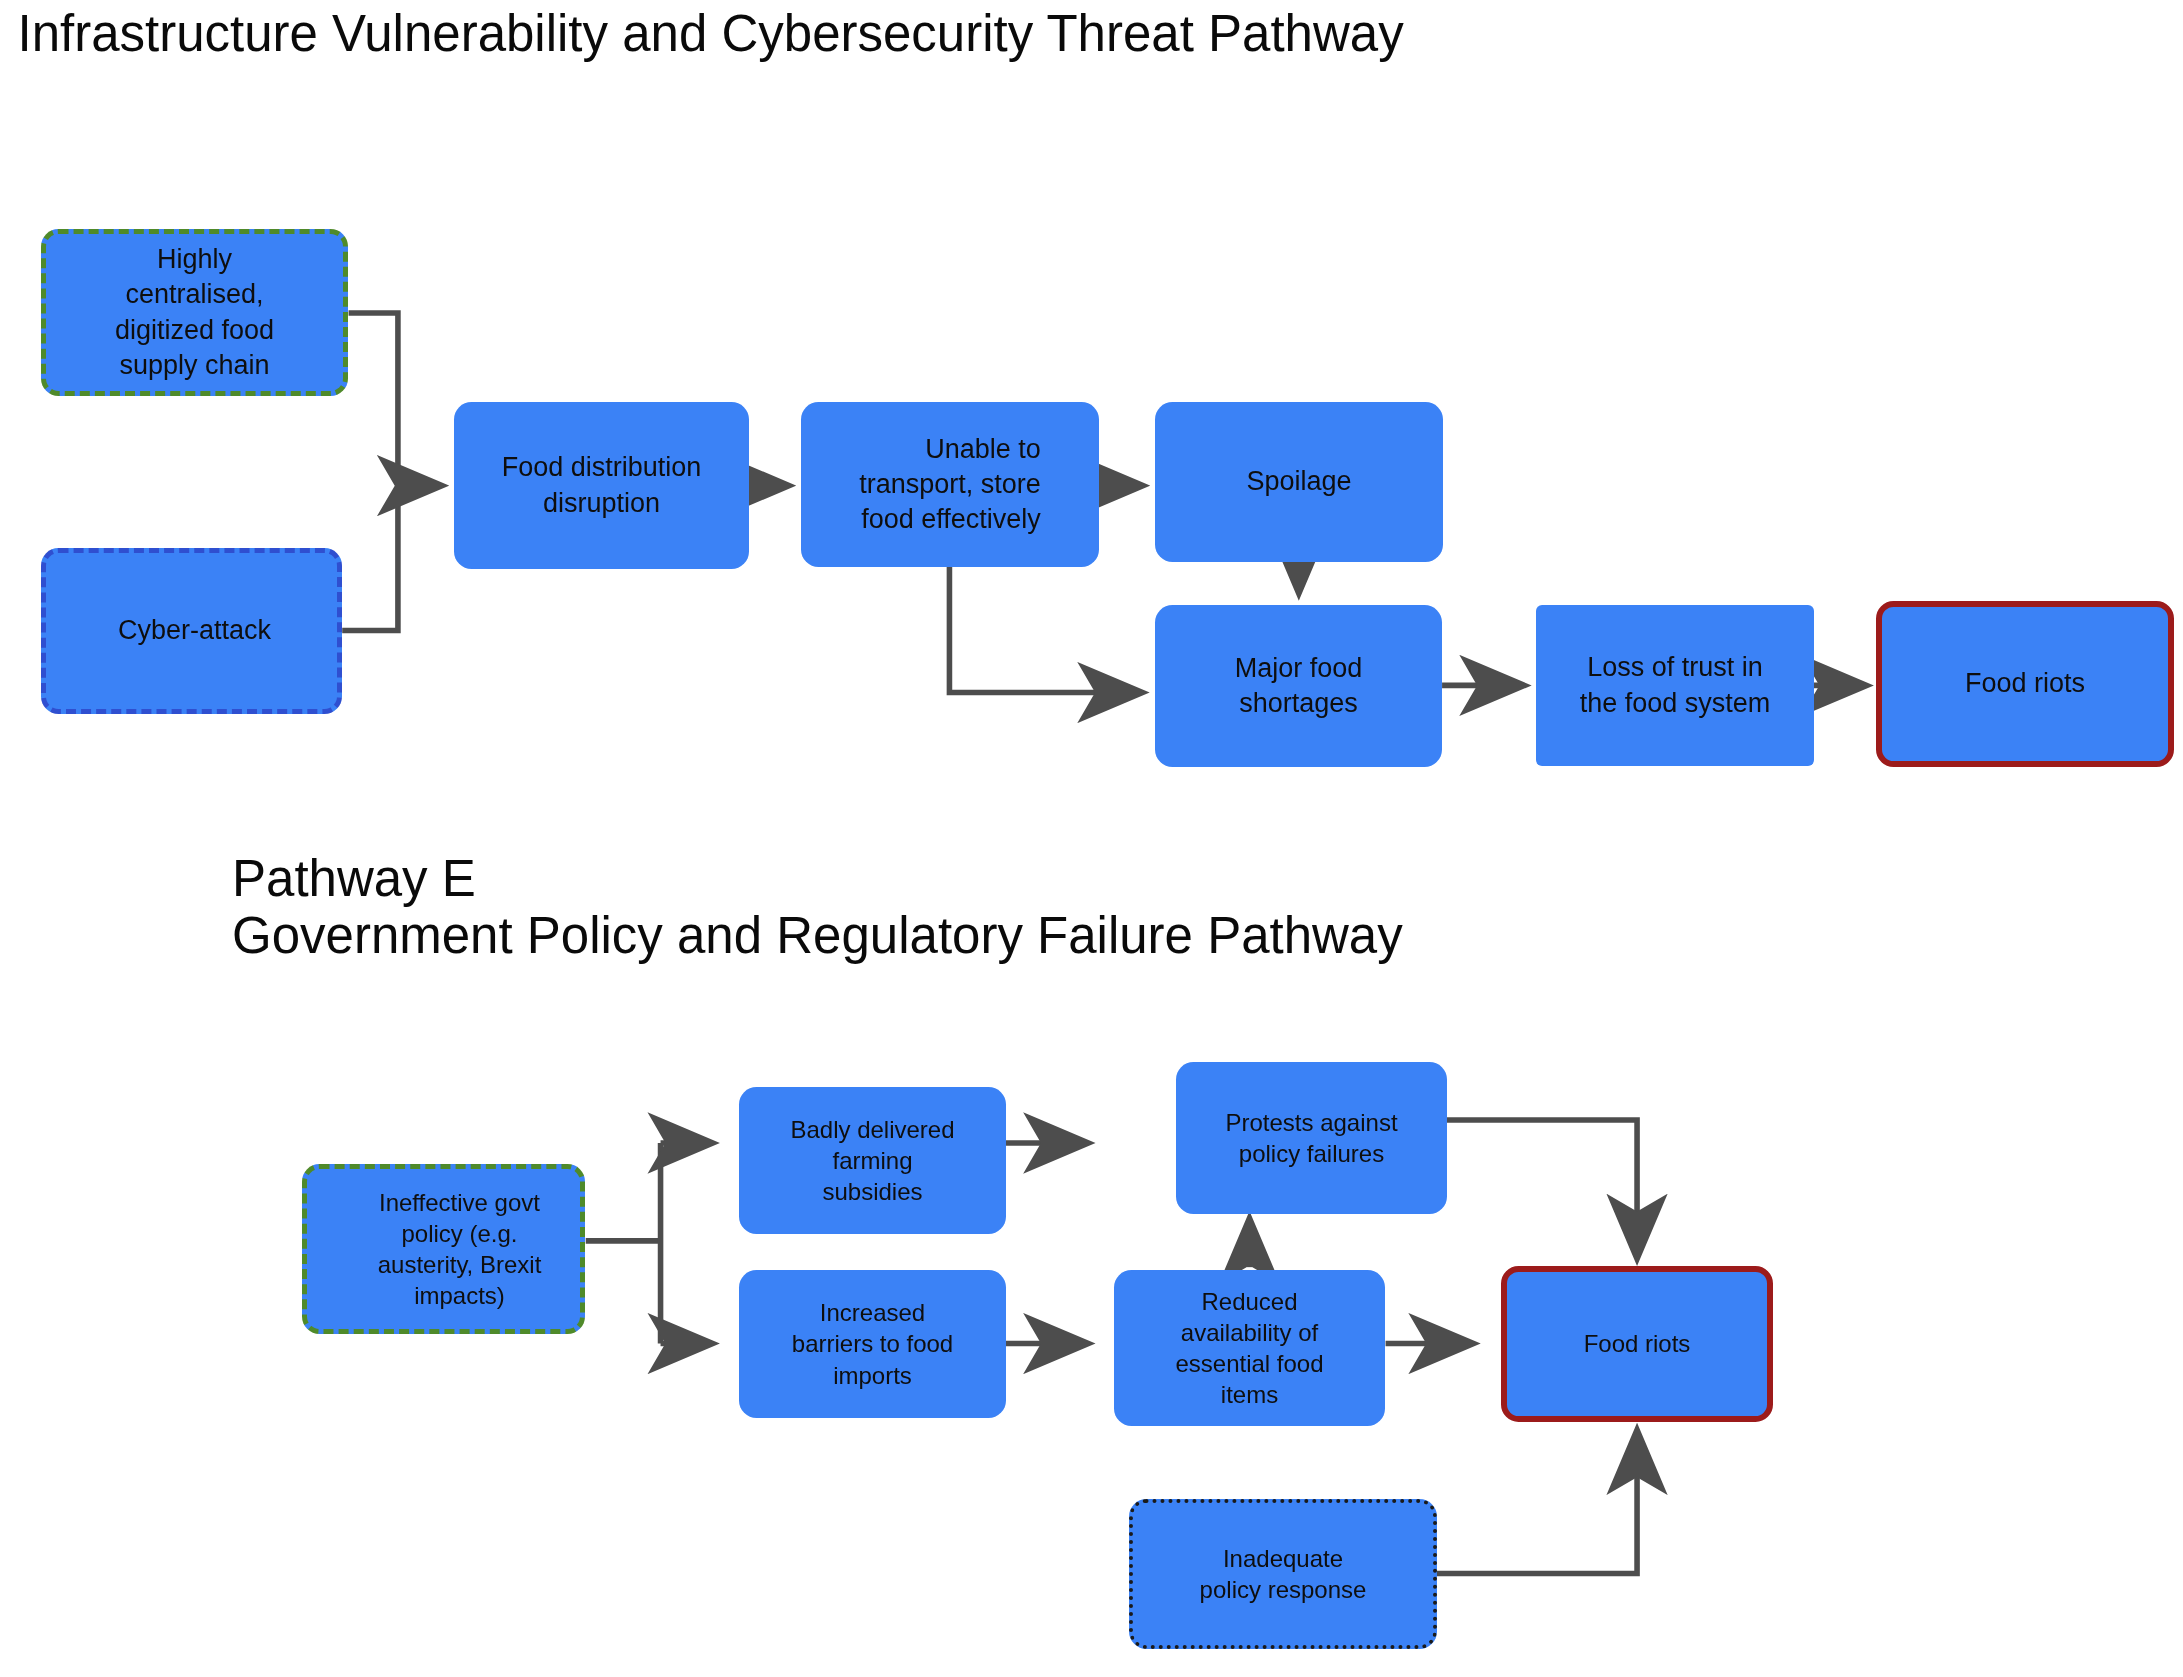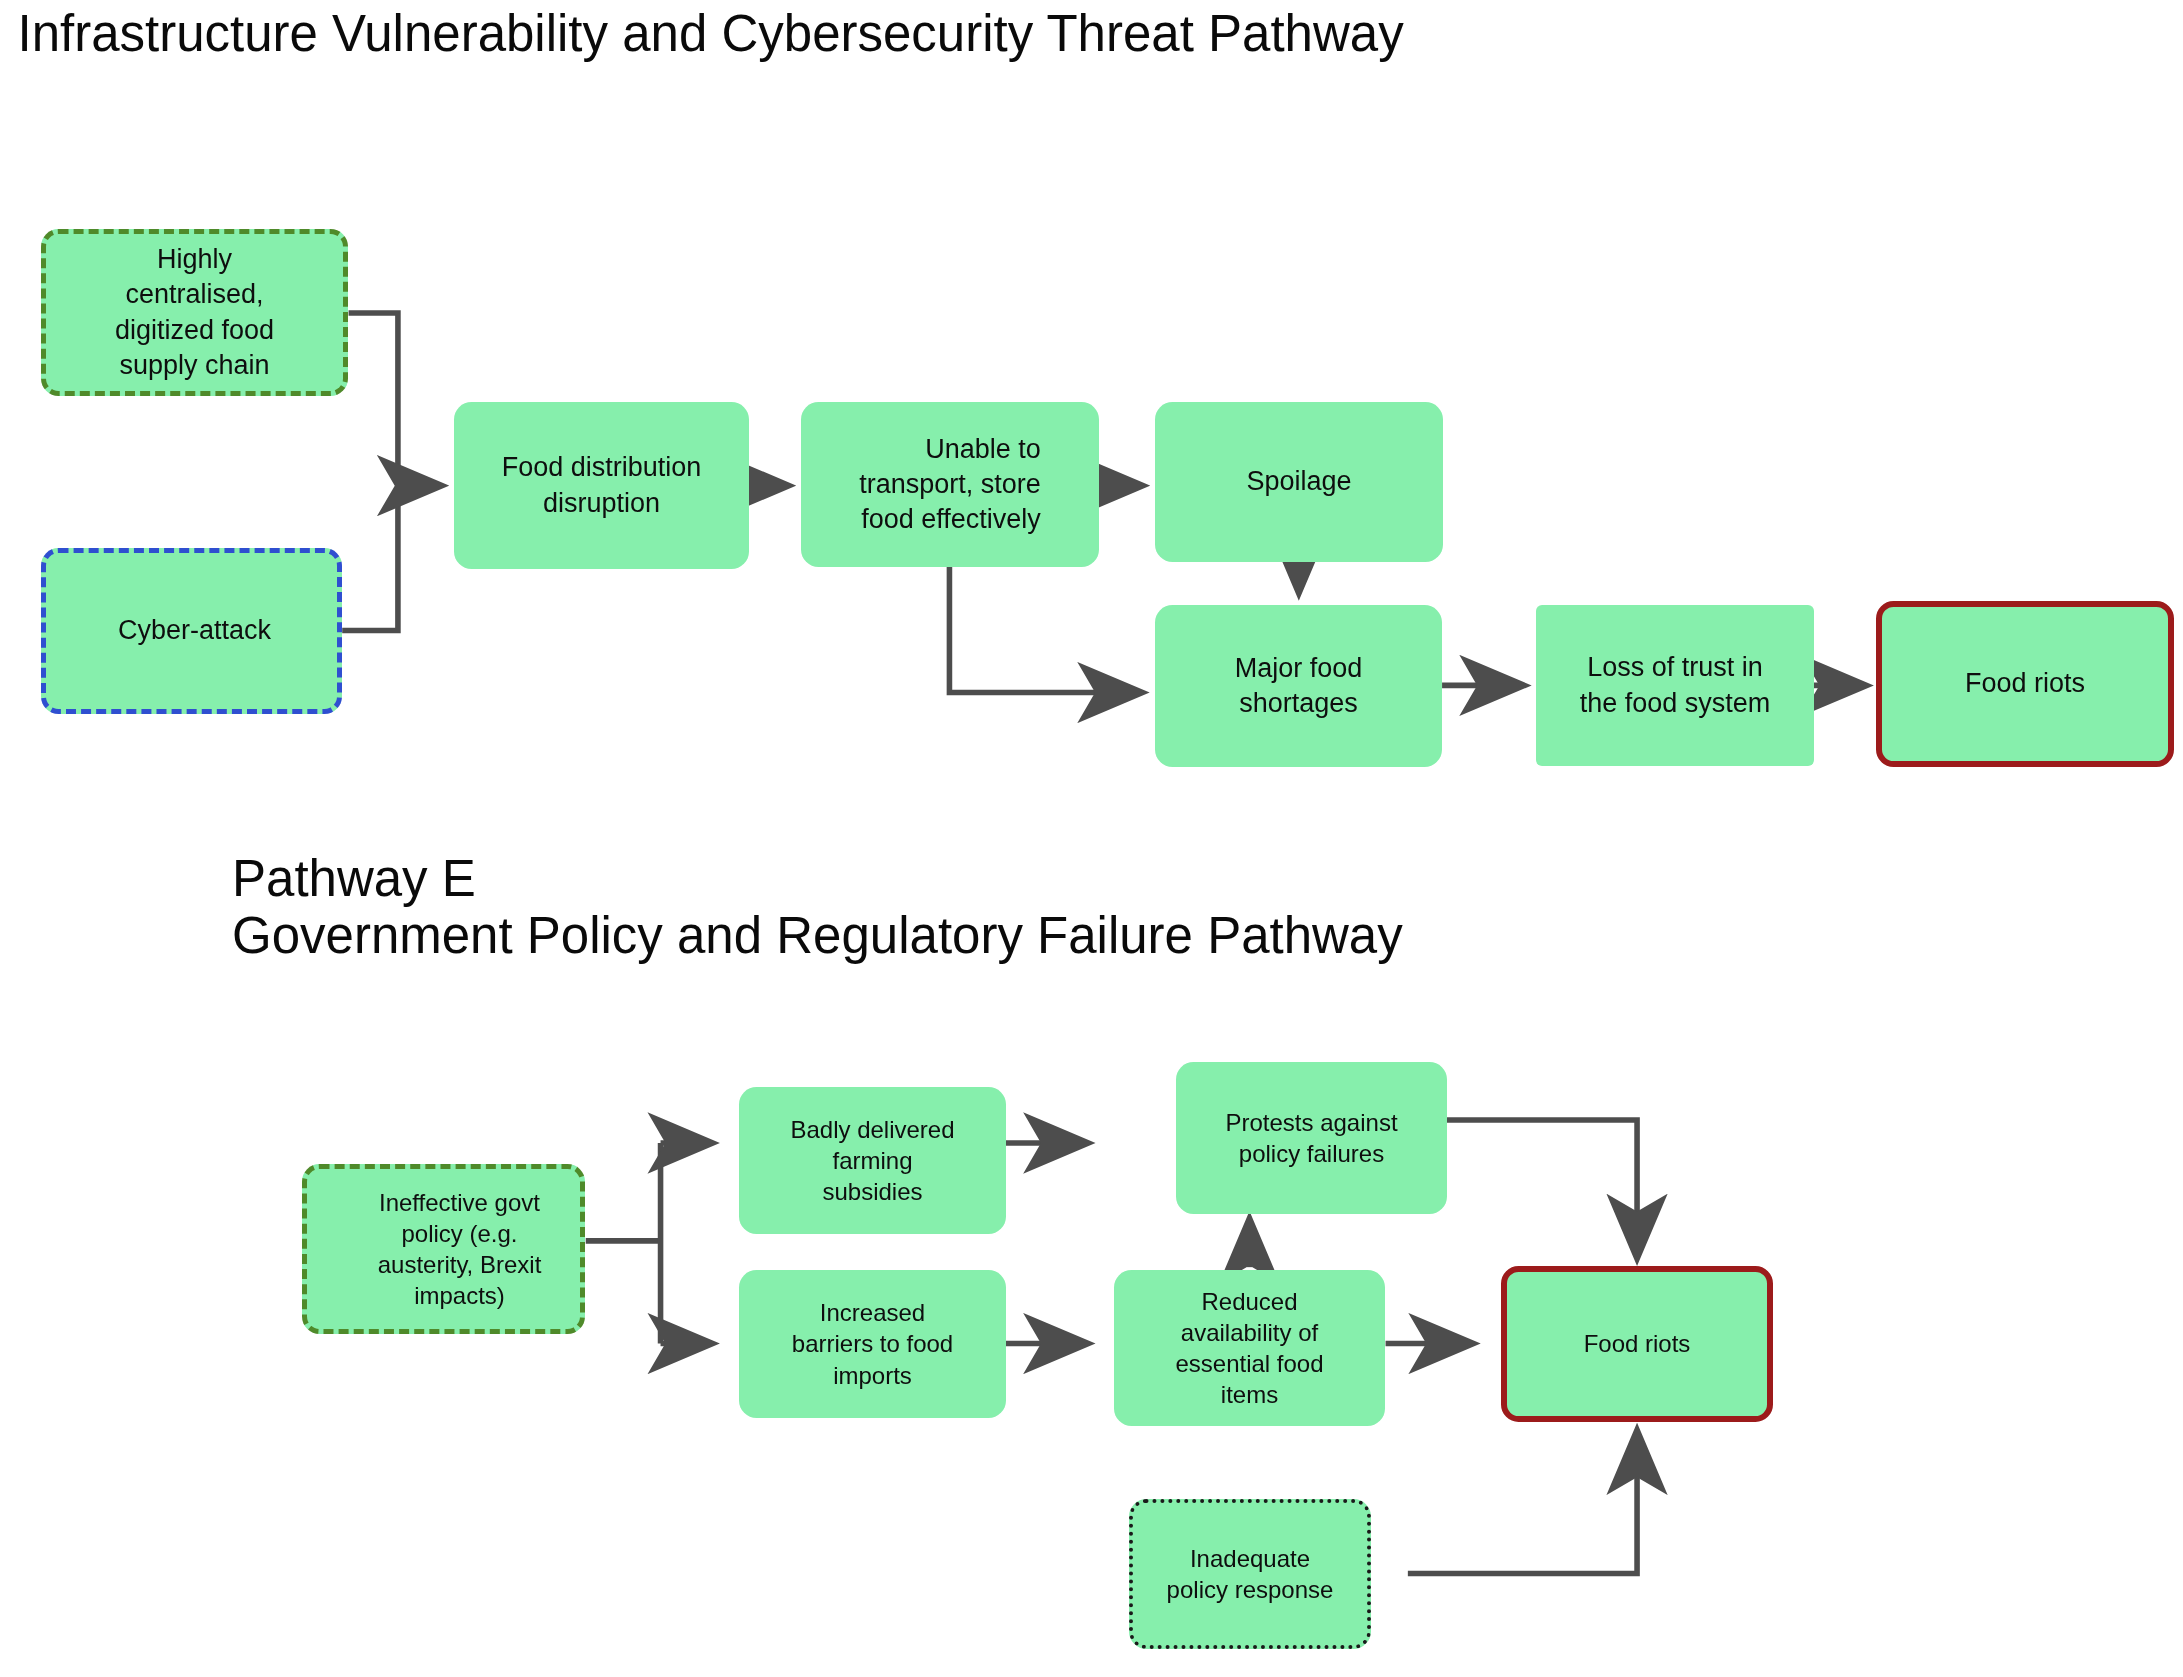--- a/index.html
+++ b/index.html
@@ -19,21 +19,21 @@
     white-space:nowrap;
     font-weight:400;
     letter-spacing:0px;
   }
   #titleD{left:17.5px;top:4.8px;}
   #titleE{left:232px;top:850px;}
 
   .node{
     position:absolute;
     box-sizing:border-box;
-    background:#86efac;
+    background:#3b82f6;
     border-radius:17.5px;
     display:flex;
     align-items:center;
     justify-content:center;
     text-align:center;
     color:#0e0e0e;
   }
   .node .lbl{
     padding:0 8px;
     line-height:1.30;
@@ -175,17 +175,17 @@
   <span class="lbl">Reduced
 availability of
 essential food
 items</span>
 </div>
 
 <div class="node solid-red fsE" style="left:1501px;top:1266px;width:272px;height:156px;">
   <span class="lbl">Food riots</span>
 </div>
 
-<div class="node dotted-black fsE" style="left:1129px;top:1499px;width:242px;height:150px;">
+<div class="node dotted-black fsE" style="left:1129px;top:1499px;width:308px;height:150px;">
   <span class="lbl">Inadequate
 policy response</span>
 </div>
 
 
 </body></html>

